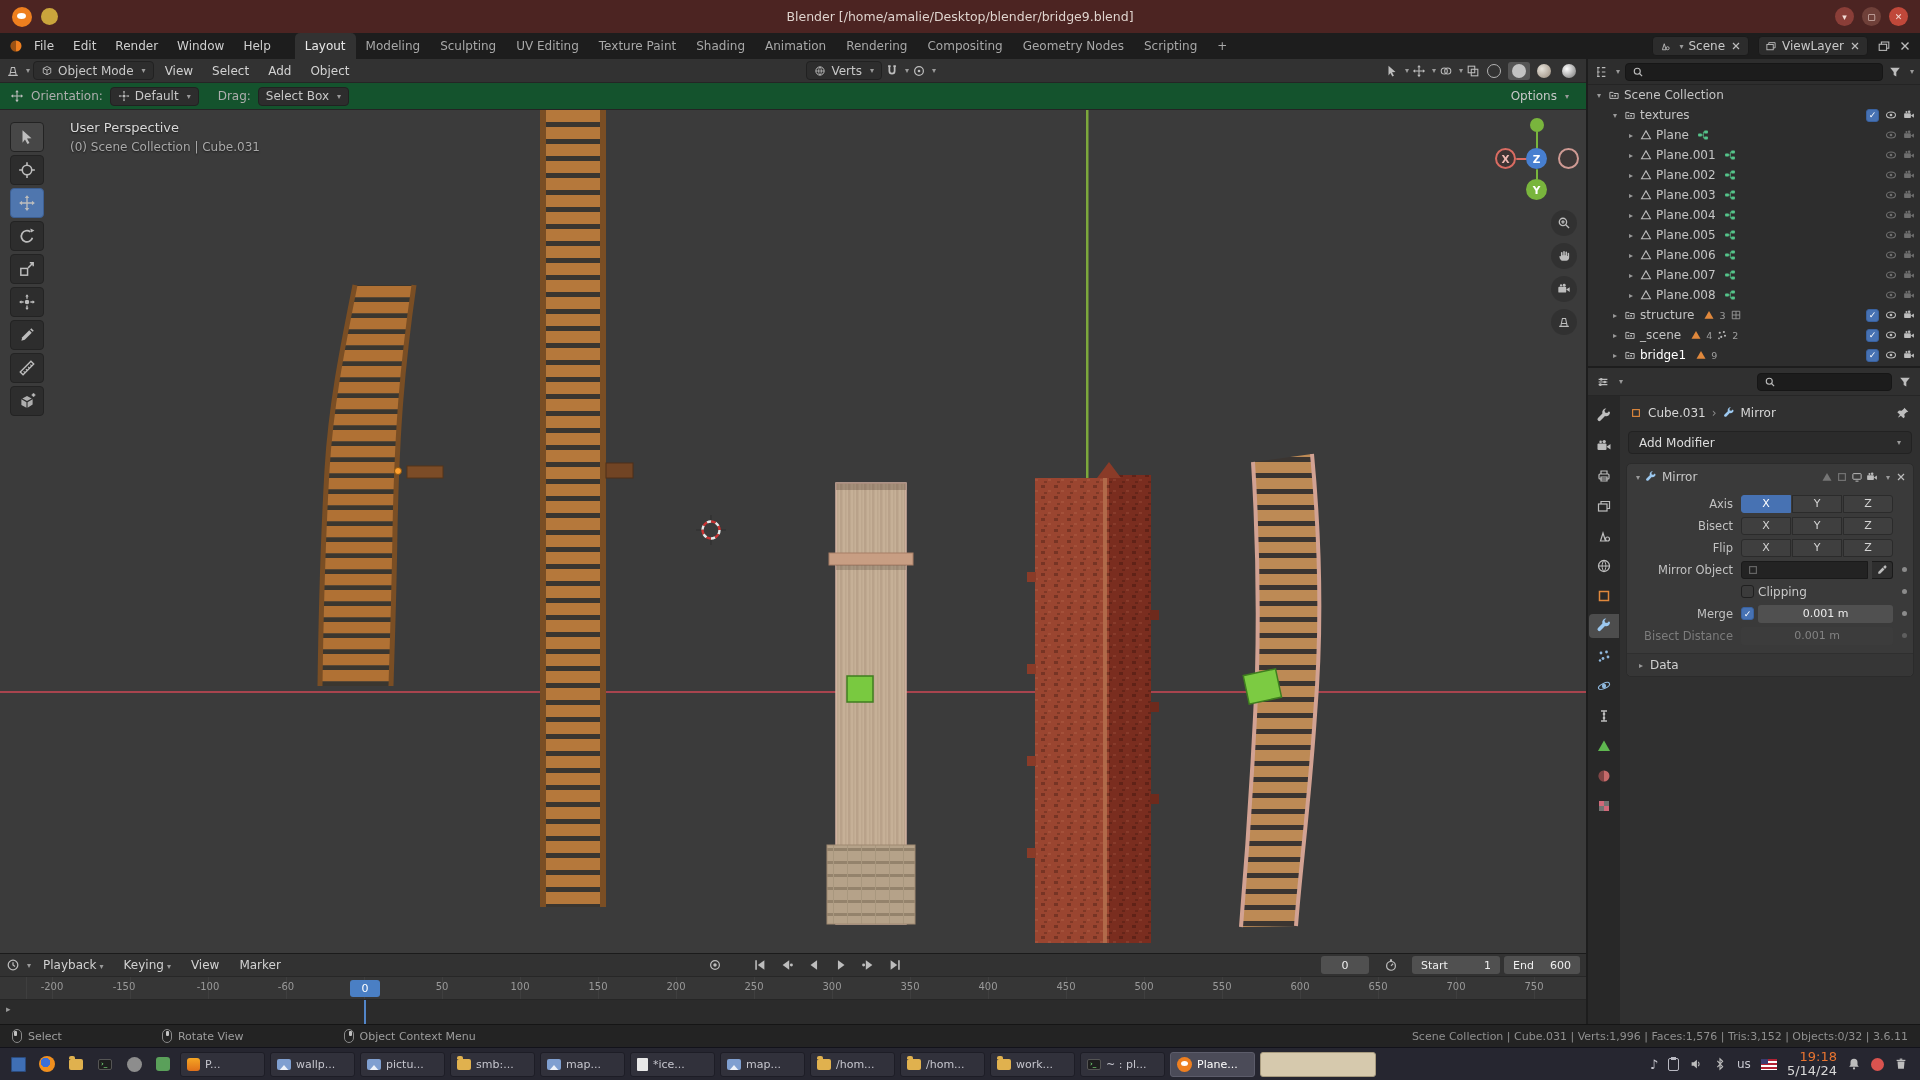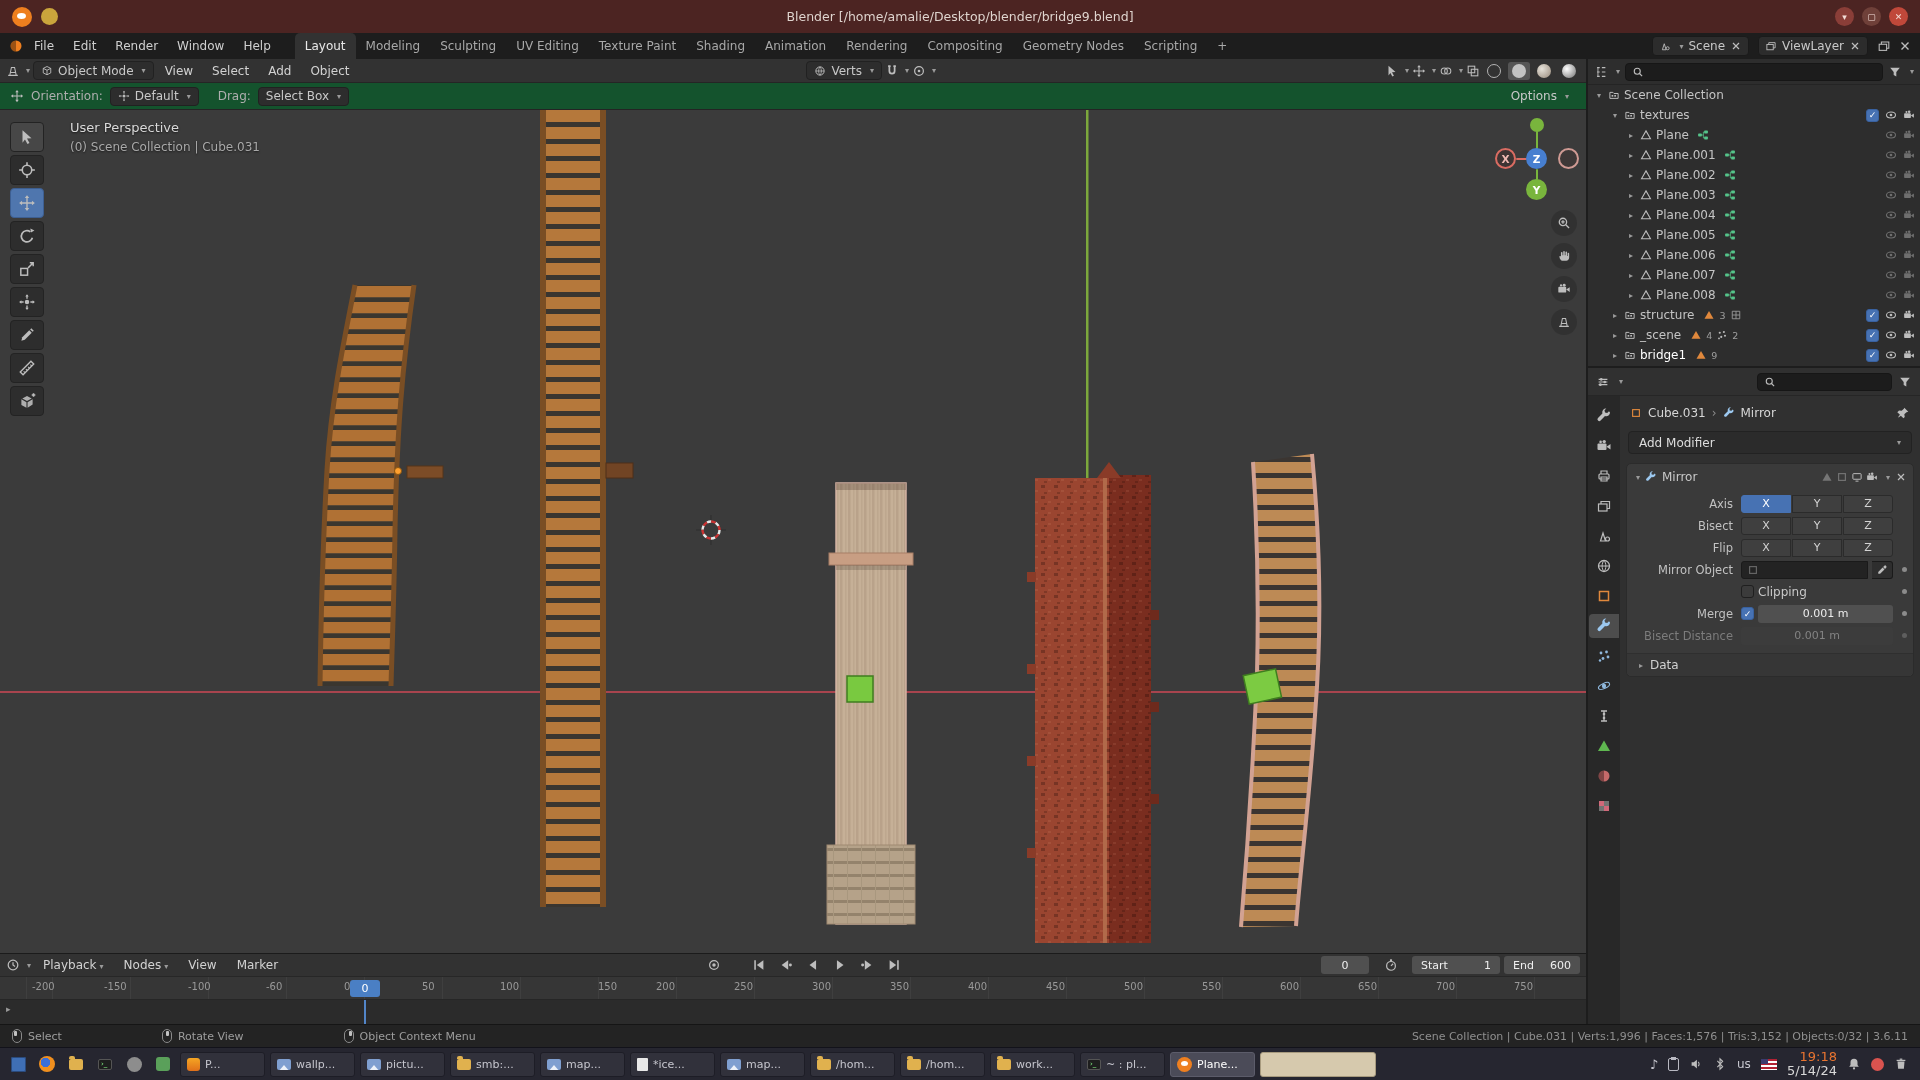--- a/index.html
+++ b/index.html
@@ -55,21 +55,21 @@
 .gz-x{left:0;top:31px;border:2px solid #d96c62;color:#efb9b2;background:rgba(70,40,38,.35)}
 .gz-z{left:31px;top:31px;background:#477fd0}
 .gz-xn{left:63px;top:31px;border:2px solid #cf9a93;background:rgba(70,48,45,.25)}
 .gz-y{left:31px;top:62px;background:#79b53d}
 .navcol{position:absolute;right:9px;top:100px;display:flex;flex-direction:column;gap:7px}
 .navbtn{width:26px;height:26px;border-radius:50%;background:rgba(40,40,40,.5);display:flex;align-items:center;justify-content:center;color:#c9c9c9}
 
 #timeline{position:absolute;left:0;top:953px;width:1586px;height:71px;background:#2e2e2e;border-top:1px solid #1b1b1b}
 .tl-h{height:23px;display:flex;align-items:center;padding:0 6px;gap:4px;background:#323232;border-bottom:1px solid #272727}
 .tl-r{position:relative;height:23px;background:#363636;border-bottom:1px solid #262626;background-image:repeating-linear-gradient(90deg,#3f3f3f 0 1px,transparent 1px 78px);background-position:52px 0}
-.tick{position:absolute;top:4px;width:40px;text-align:left;font-size:10px;color:#999}
+.tick{position:absolute;top:4px;width:40px;text-align:center;font-size:10px;color:#999}
 .tl-c{position:relative;height:24px;background:#2b2b2b}
 .playline{position:absolute;left:364px;top:0;width:2px;height:24px;background:#5285c8}
 .pbadge{position:absolute;left:350px;top:3px;width:30px;height:17px;background:#4a7fc4;border-radius:3px;color:#fff;font-size:11px;display:flex;align-items:center;justify-content:center;z-index:2}
 .tpbtn{width:23px;height:19px;display:flex;align-items:center;justify-content:center;border-radius:3px;color:#cfcfcf}
 .tl-field{height:18px;background:#505050;border-radius:3px;display:flex;align-items:center;justify-content:center;padding:0 9px;font-size:11px;color:#efefef;white-space:nowrap}
 .tl-se{justify-content:space-between;width:88px}
 
 #outliner{position:absolute;left:1586px;top:59px;width:334px;height:309px;background:#2d2d2d;border-left:2px solid #1d1d1d;border-bottom:2px solid #1d1d1d;overflow:hidden}
 .ol-h{height:26px;display:flex;align-items:center;padding:0 6px;gap:5px;border-bottom:1px solid #242424}
 .srch{flex:1;height:18px;background:#1c1c1c;border:1px solid #161616;border-radius:4px;display:flex;align-items:center;gap:5px;padding:0 6px;color:#888}
@@ -706,21 +706,21 @@
     </div>
   </div>
 
   <div id="timeline">
     <div class="tl-h">
       <svg class="ic">
           <use href="#s-clock"></use>
         </svg>
       <span class="car">▾</span>
       <span class="hmenu"><span>Playback</span><span class="car">▾</span></span>
-      <span class="hmenu"><span>Nodes</span><span class="car">▾</span></span>
+      <span class="hmenu"><span>Keying</span><span class="car">▾</span></span>
       <span class="hmenu">View</span>
       <span class="hmenu">Marker</span>
       <div class="f1"></div>
       <span class="tpbtn">
           <svg class="ic">
             <use href="#s-rec"></use>
           </svg>
         </span>
       <span style="width:14px"></span>
       <span class="tpbtn">
@@ -770,21 +770,21 @@
       </div>
     </div>
     <div class="tl-r">
       <span class="tick" style="left:32px">-200</span>
       <span class="tick" style="left:104px">-150</span>
       <span class="tick" style="left:188px">-100</span>
       <span class="tick" style="left:266px">-60</span>
       <span class="tick" style="left:344px">0</span>
       <span class="tick" style="left:422px">50</span>
       <span class="tick" style="left:500px">100</span>
-      <span class="tick" style="left:598px">150</span>
+      <span class="tick" style="left:578px">150</span>
       <span class="tick" style="left:656px">200</span>
       <span class="tick" style="left:734px">250</span>
       <span class="tick" style="left:812px">300</span>
       <span class="tick" style="left:890px">350</span>
       <span class="tick" style="left:968px">400</span>
       <span class="tick" style="left:1046px">450</span>
       <span class="tick" style="left:1124px">500</span>
       <span class="tick" style="left:1202px">550</span>
       <span class="tick" style="left:1280px">600</span>
       <span class="tick" style="left:1358px">650</span>

